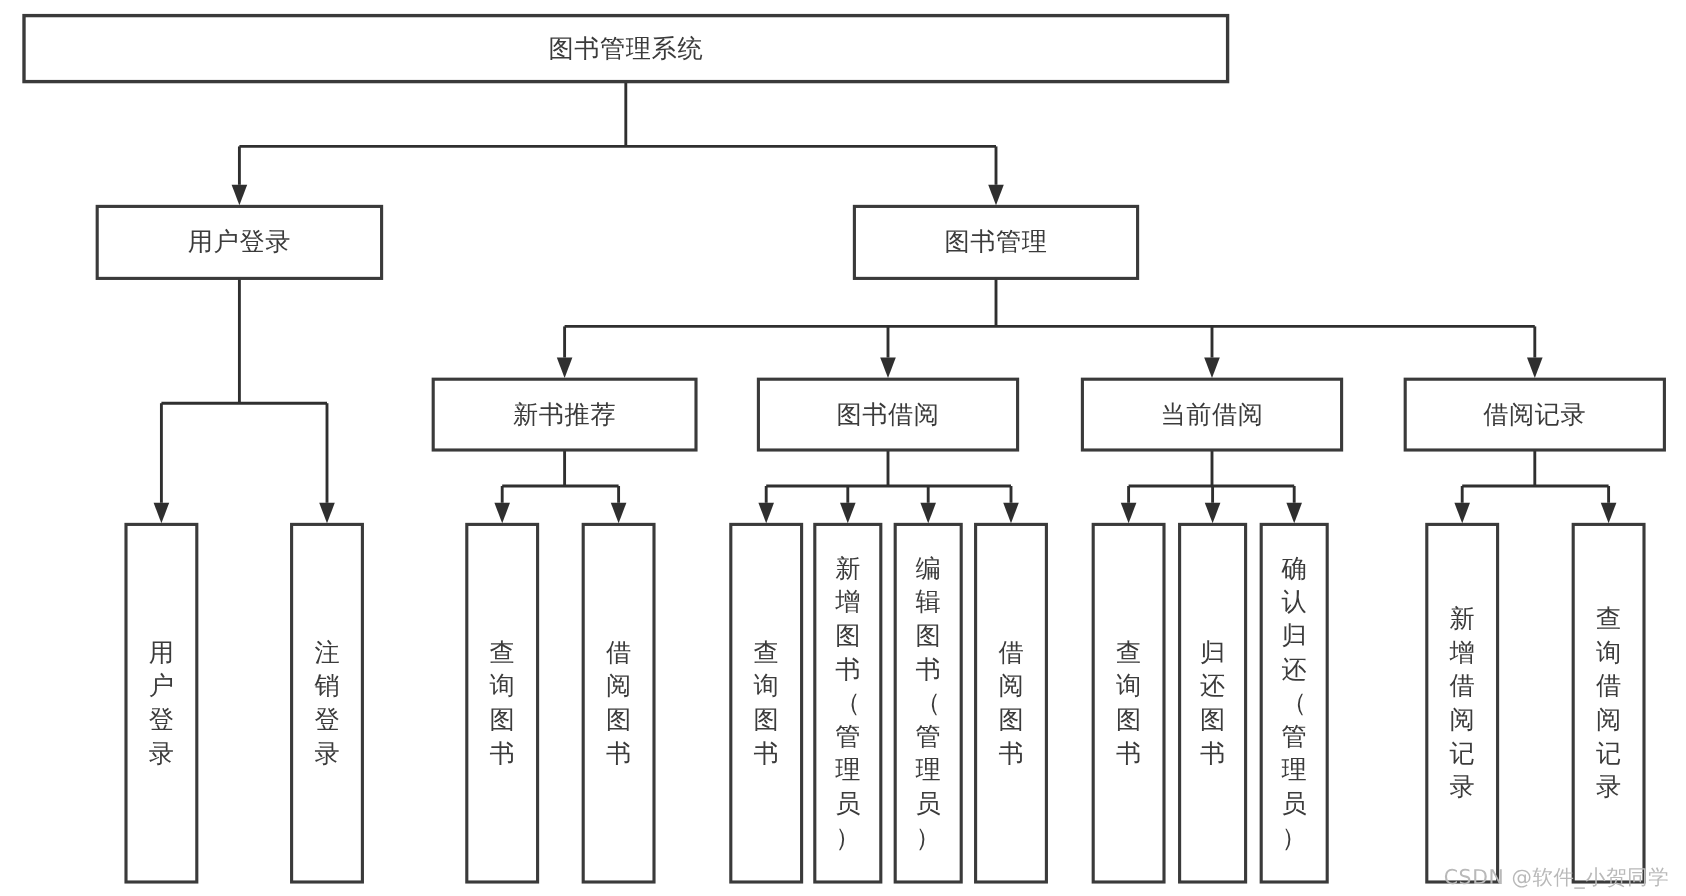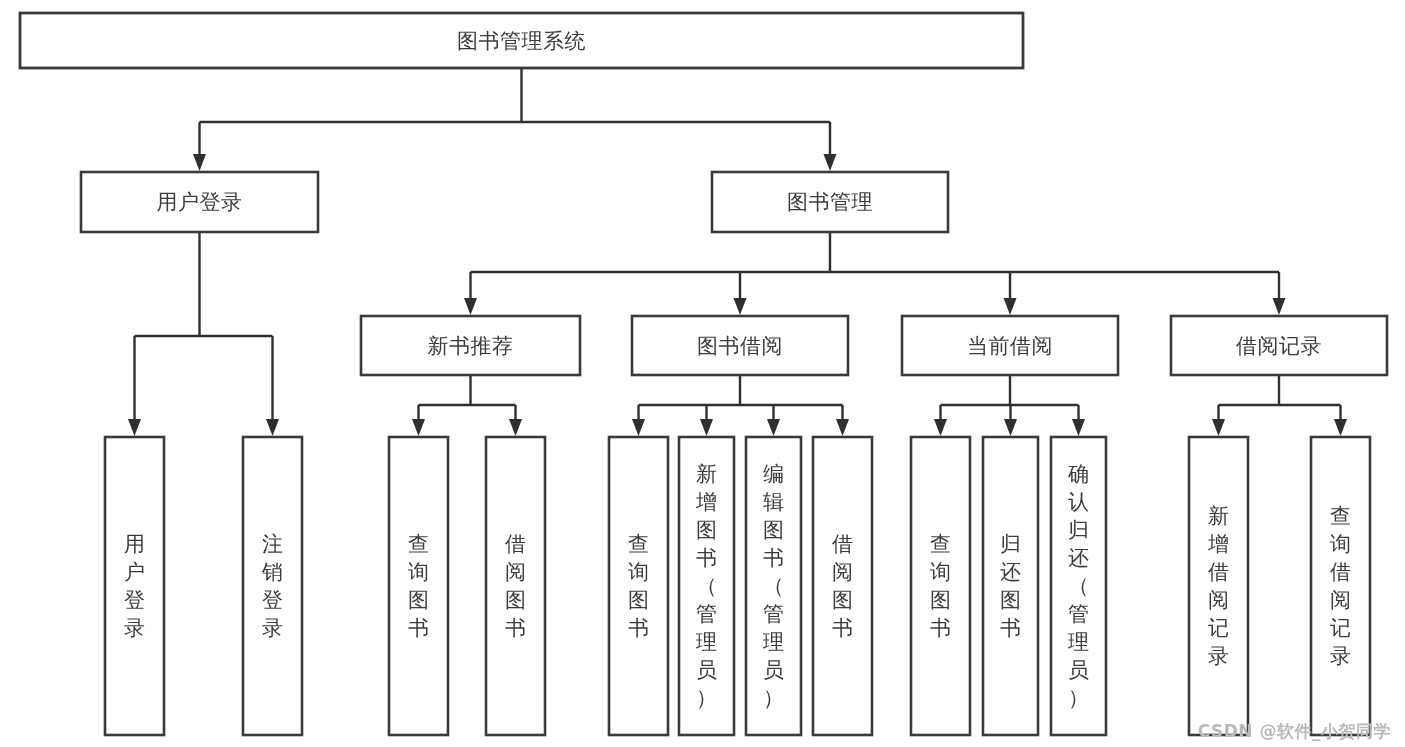--- a/index.html
+++ b/index.html
@@ -69,21 +69,20 @@
     position: absolute;
     right: 14px;
     bottom: 4px;
     font-family: "DejaVu Sans", "Liberation Sans", sans-serif;
     font-size: 17px;
     color: #b9b9b9;
     letter-spacing: 0.5px;
     white-space: nowrap;
     pointer-events: none;
     user-select: none;
-    font-weight: bold;
   }
 </style>
 </head>
 <body>
 
 <div id="diagram-root">
   <svg id="tree-svg" viewBox="0 0 1405 747">
     <g id="edge-layer">
         <g>
           <path d="M 521.5 68 L 521.5 122" class="connector"></path>

